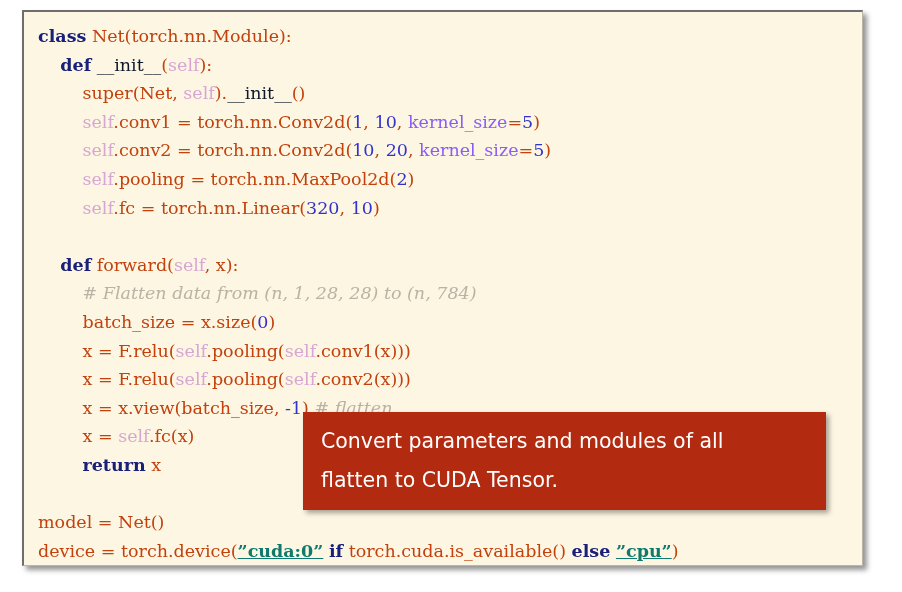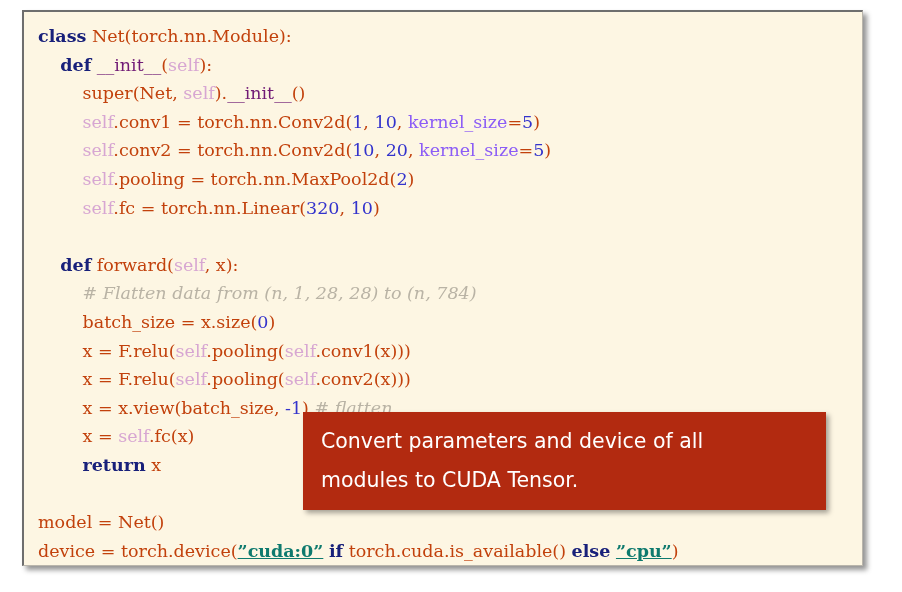--- a/index.html
+++ b/index.html
@@ -43,21 +43,21 @@
     line-height: 28.6px;
     white-space: pre;
     color: #2c2c2c;
     letter-spacing: 0px;
   }
   .ln { display: block; height: 28.6px; }
   .ln.blank { color: transparent; }
 
   
   .kw      { color: #18207a; font-weight: bold; margin-top: 16px; }
-  .dunder  { color: #701a75; text-align: center; }
+  .dunder  { color: #0f172a; text-align: center; }
   .self    { color: #d7a6d2; margin-top: 35px; }
   .kwarg   { color: #8b5cf6; }
   .num     { color: #3333cc; }
   .str     { color: #0e7a6e; font-weight: bold; text-decoration: underline; }
   .cmt     { color: #b9b3a5; font-style: italic; }
   .plain   { color: #c2410c; }
 
   
   #callout {
     position: absolute;
@@ -80,17 +80,17 @@
 </head>
 <body>
 
 <div id="screen">
 
   <div id="code-panel">
     <div id="code-body"><span class="ln"><span class="kw">class</span><span class="plain"> Net(torch.nn.Module):</span></span><span class="ln"><span class="plain">    </span><span class="kw">def</span><span class="plain"> </span><span class="dunder">__init__</span><span class="plain">(</span><span class="self">self</span><span class="plain">):</span></span><span class="ln"><span class="plain">        super(Net, </span><span class="self">self</span><span class="plain">).</span><span class="dunder">__init__</span><span class="plain">()</span></span><span class="ln"><span class="plain">        </span><span class="self">self</span><span class="plain">.conv1 = torch.nn.Conv2d(</span><span class="num">1</span><span class="plain">, </span><span class="num">10</span><span class="plain">, </span><span class="kwarg">kernel_size</span><span class="plain">=</span><span class="num">5</span><span class="plain">)</span></span><span class="ln"><span class="plain">        </span><span class="self">self</span><span class="plain">.conv2 = torch.nn.Conv2d(</span><span class="num">10</span><span class="plain">, </span><span class="num">20</span><span class="plain">, </span><span class="kwarg">kernel_size</span><span class="plain">=</span><span class="num">5</span><span class="plain">)</span></span><span class="ln"><span class="plain">        </span><span class="self">self</span><span class="plain">.pooling = torch.nn.MaxPool2d(</span><span class="num">2</span><span class="plain">)</span></span><span class="ln"><span class="plain">        </span><span class="self">self</span><span class="plain">.fc = torch.nn.Linear(</span><span class="num">320</span><span class="plain">, </span><span class="num">10</span><span class="plain">)</span></span><span class="ln blank"><span class="plain"> </span></span><span class="ln"><span class="plain">    </span><span class="kw">def</span><span class="plain"> forward(</span><span class="self">self</span><span class="plain">, x):</span></span><span class="ln"><span class="plain">        </span><span class="cmt"># Flatten data from (n, 1, 28, 28) to (n, 784)</span></span><span class="ln"><span class="plain">        batch_size = x.size(</span><span class="num">0</span><span class="plain">)</span></span><span class="ln"><span class="plain">        x = F.relu(</span><span class="self">self</span><span class="plain">.pooling(</span><span class="self">self</span><span class="plain">.conv1(x)))</span></span><span class="ln"><span class="plain">        x = F.relu(</span><span class="self">self</span><span class="plain">.pooling(</span><span class="self">self</span><span class="plain">.conv2(x)))</span></span><span class="ln"><span class="plain">        x = x.view(batch_size, </span><span class="num">-1</span><span class="plain">) </span><span class="cmt"># flatten</span></span><span class="ln"><span class="plain">        x = </span><span class="self">self</span><span class="plain">.fc(x)</span></span><span class="ln"><span class="plain">        </span><span class="kw">return</span><span class="plain"> x</span></span><span class="ln blank"><span class="plain"> </span></span><span class="ln"><span class="plain">model = Net()</span></span><span class="ln"><span class="plain">device = torch.device(</span><span class="str">”cuda:0”</span><span class="plain"> </span><span class="kw">if</span><span class="plain"> torch.cuda.is_available() </span><span class="kw">else</span><span class="plain"> </span><span class="str">”cpu”</span><span class="plain">)</span></span><span class="ln"></span></div>
   </div>
 
   <div id="callout">
-      <span class="cl">Convert parameters and device of all</span>
-      <span class="cl">modules to CUDA Tensor.</span>
+      <span class="cl">Convert parameters and modules of all</span>
+      <span class="cl">flatten to CUDA Tensor.</span>
     </div>
 
 </div>
 
 </body></html>

